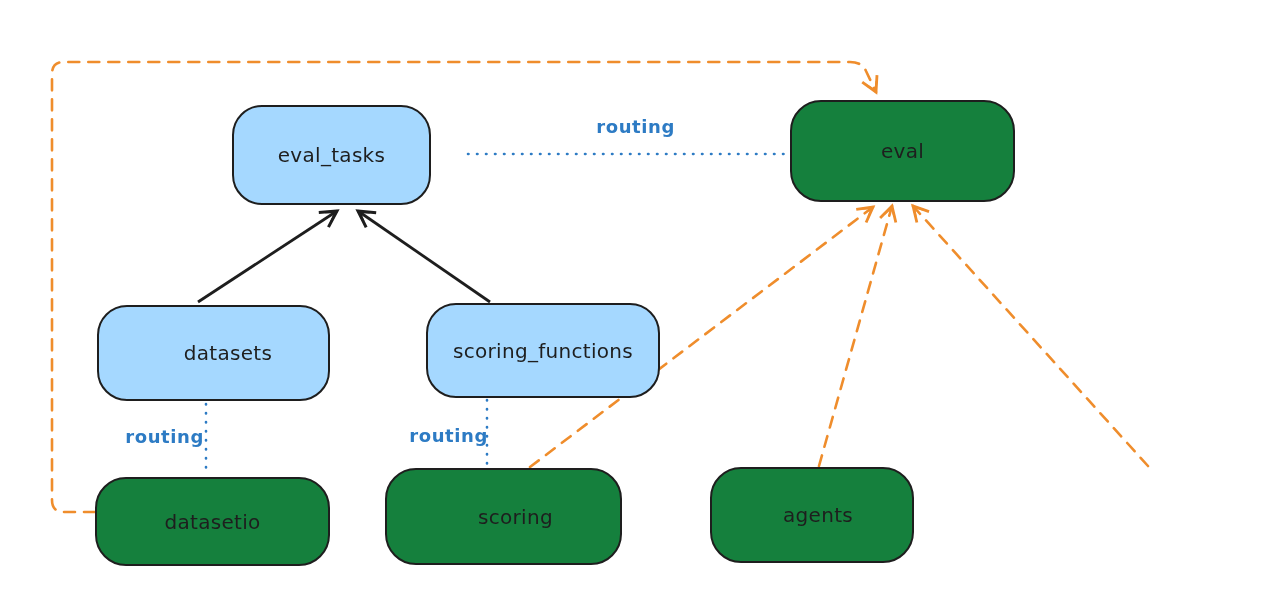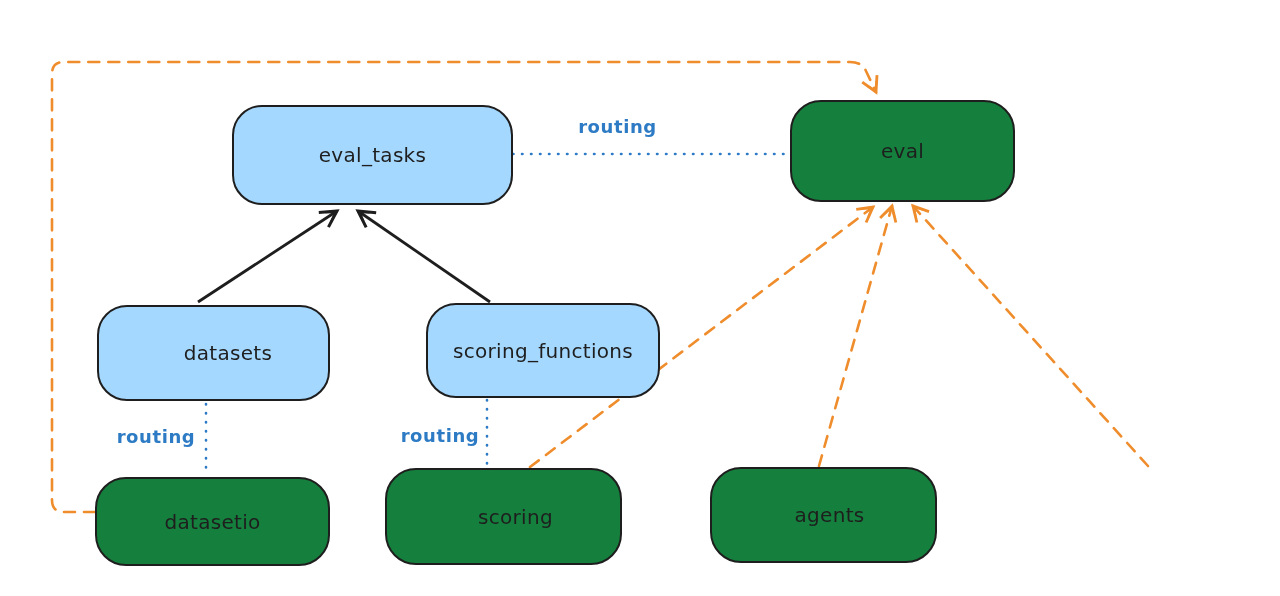--- a/index.html
+++ b/index.html
@@ -34,21 +34,21 @@
     letter-spacing: 0.3px;
   }
   .node-blue  { background: #a5d8ff; }
   .node-green { background: #15803d; border-radius: 31px; }
   .routing-label {
     position: absolute;
     color: #2d7bc4;
     font-size: 18px;
     font-weight: 700;
     letter-spacing: 0.6px;
-    text-align: center;
+    text-align: right;
   }
 </style>
 </head>
 <body>
 
 <div class="canvas">
 
   <svg class="connectors" viewBox="0 0 1280 596" xmlns="http://www.w3.org/2000/svg">
     <defs>
       <marker id="arrow-black" viewBox="0 0 14 14" refX="12" refY="7" markerWidth="8" markerHeight="8" orient="auto-start-reverse">
@@ -67,21 +67,21 @@
     <line x1="468" y1="154" x2="787" y2="154" stroke="#2d7bc4" stroke-width="2.6" stroke-linecap="round" stroke-dasharray="0.5 8.5"></line>
     <line x1="206" y1="404" x2="206" y2="474" stroke="#2d7bc4" stroke-width="2.6" stroke-linecap="round" stroke-dasharray="0.5 8.5"></line>
     <line x1="487" y1="400" x2="487" y2="465" stroke="#2d7bc4" stroke-width="2.6" stroke-linecap="round" stroke-dasharray="0.5 8.5"></line>
 
     <path d="M 95,512 L 64,512 Q 52,512 52,500 L 52,74 Q 52,62 64,62 L 850,62 Q 862,62 866,71 L 876,92" fill="none" stroke="#ef8d2c" stroke-width="2.6" stroke-linecap="round" stroke-dasharray="11 9" marker-end="url(#arrow-orange)"></path>
     <line x1="530" y1="467" x2="873" y2="207" stroke="#ef8d2c" stroke-width="2.6" stroke-linecap="round" stroke-dasharray="11 9" marker-end="url(#arrow-orange)"></line>
     <line x1="819" y1="466" x2="892" y2="206" stroke="#ef8d2c" stroke-width="2.6" stroke-linecap="round" stroke-dasharray="11 9" marker-end="url(#arrow-orange)"></line>
     <line x1="1148" y1="466" x2="913" y2="206" stroke="#ef8d2c" stroke-width="2.6" stroke-linecap="round" stroke-dasharray="11 9" marker-end="url(#arrow-orange)"></line>
   </svg>
 
-  <div class="node node-blue" style="left:232px; top:105px; width:281px; height:100px;">
+  <div class="node node-blue" style="left:232px; top:105px; width:199px; height:100px;">
     <span>eval_tasks</span>
   </div>
 
   <div class="node node-green" style="left:790px; top:100px; width:225px; height:102px;">
     <span>eval</span>
   </div>
 
   <div class="node node-blue" style="left:97px; top:305px; width:233px; height:96px;padding-left:29px;">
     <span>datasets</span>
   </div>
@@ -91,21 +91,21 @@
   </div>
 
   <div class="node node-green" style="left:95px; top:477px; width:235px; height:89px;">
     <span>datasetio</span>
   </div>
 
   <div class="node node-green" style="left:385px; top:468px; width:237px; height:97px;padding-left:24px;">
     <span>scoring</span>
   </div>
 
-  <div class="node node-green" style="left:710px; top:467px; width:227px; height:96px;padding-left:12px;">
+  <div class="node node-green" style="left:710px; top:467px; width:204px; height:96px;padding-left:12px;">
     <span>agents</span>
   </div>
 
 
   <div class="routing-label" style="left:560px; top:116px; width:115px;">routing</div>
 
   <div class="routing-label" style="left:108px; top:426px; width:96px;">routing</div>
 
   <div class="routing-label" style="left:392px; top:425px; width:96px;">routing</div>
 

